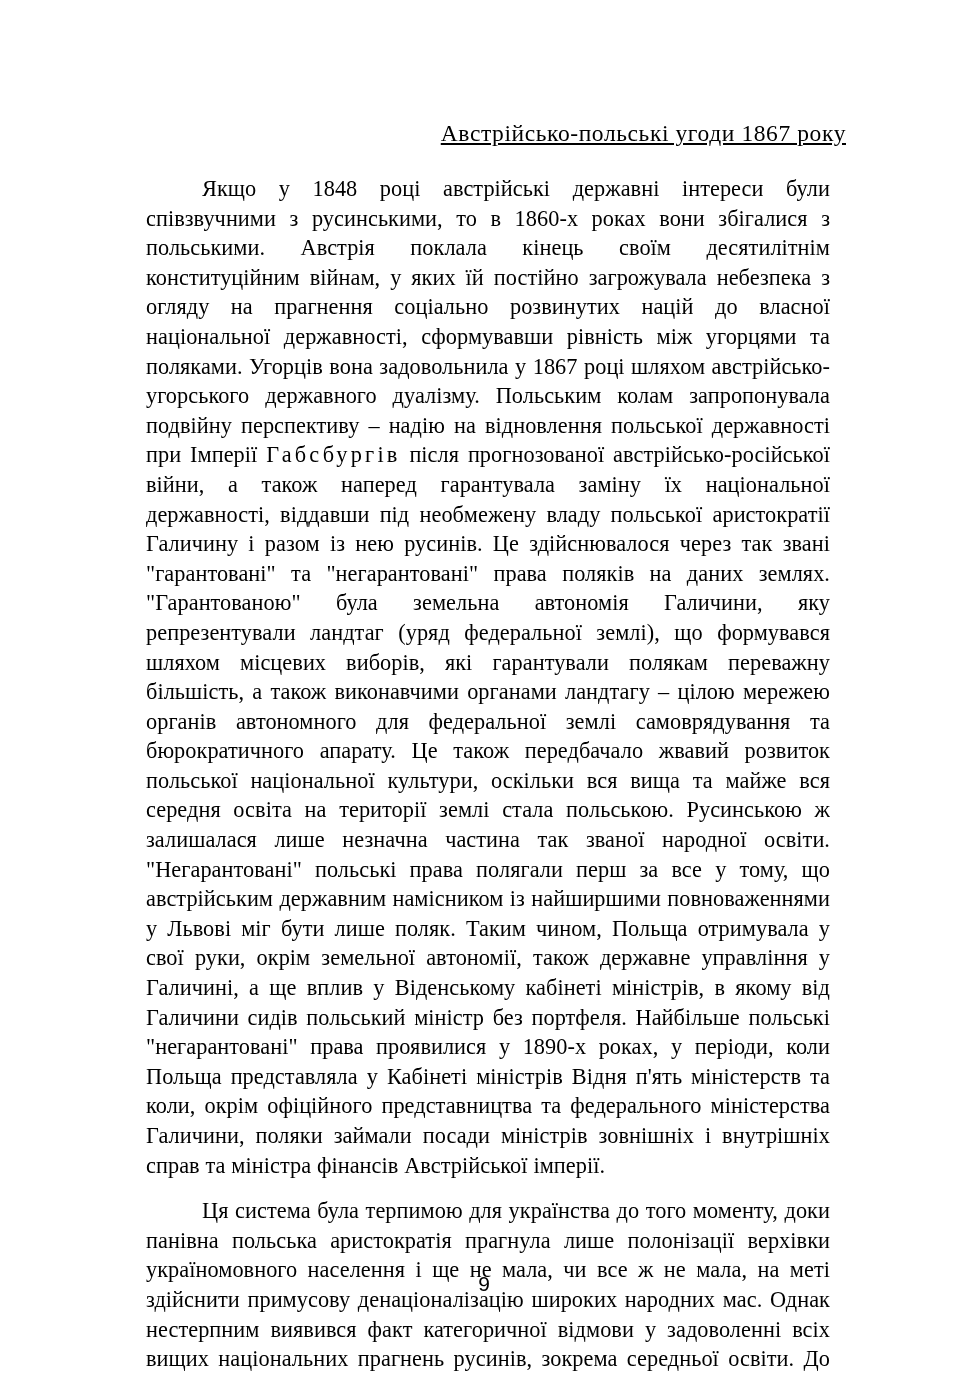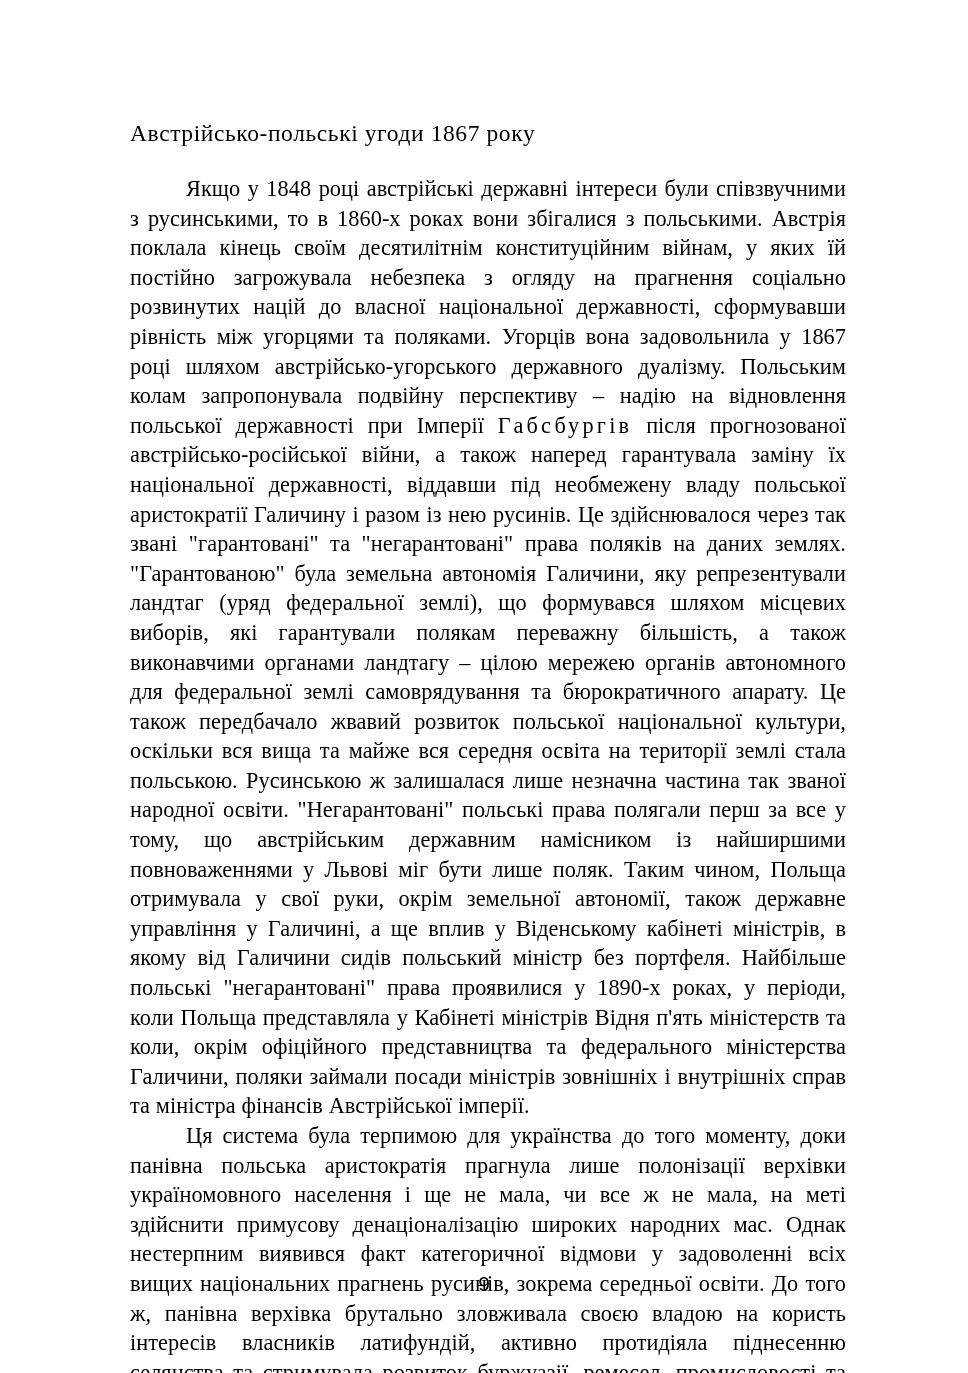--- a/index.html
+++ b/index.html
@@ -29,31 +29,32 @@
 
   
   .content {
     position: absolute;
     left: 130px;
     top: 118px;
     width: 716px;
   }
 
   .doc-title {
-    text-align: left;
+    text-align: right;
     font-size: 23.5px;
     line-height: 30px;
     letter-spacing: 0.6px;
     font-weight: 400;
     margin: 0 0 26px 0;
     white-space: nowrap;
+    text-decoration: underline;
   }
 
   .para {
-    margin: 0;
+    margin: 16px;
     font-size: 22.3px;
     line-height: 29.6px;
     text-align: justify;
     text-justify: inter-word;
     letter-spacing: 0.05px;
     word-spacing: 0.2px;
     text-indent: 56px;
     hyphens: manual;
   }
 

